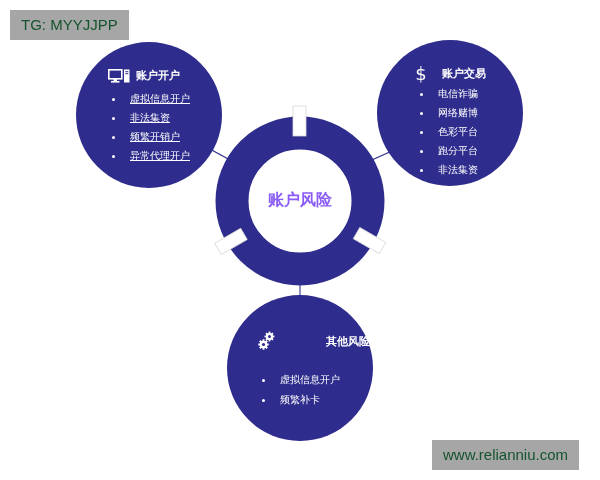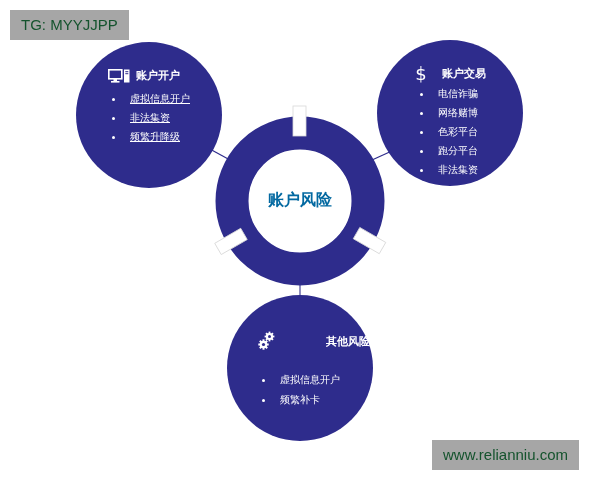--- a/index.html
+++ b/index.html
@@ -90,21 +90,21 @@
     #b-other .bubble-list li { height: 20px; line-height: 20px; }
 
     .center-label {
       position: absolute;
       left: 250px;
       top: 189px;
       width: 100px;
       text-align: center;
       font-size: 16px;
       font-weight: bold;
-      color: #0369a1;
+      color: #8b5cf6;
       line-height: 22px;
     }
   </style>
 </head>
 <body>
 
 <svg class="diagram" width="600" height="480" viewBox="0 0 600 480">
 
   <line x1="208" y1="148" x2="230" y2="160" stroke="#2e2c8c" stroke-width="1.2"></line>
   <line x1="372" y1="160" x2="394" y2="150" stroke="#2e2c8c" stroke-width="1.2"></line>
@@ -141,21 +141,22 @@
         <rect x="16" y="0.5" width="5.5" height="13" fill="#ffffff"></rect>
         <rect x="17.3" y="2.2" width="3" height="1" fill="#2e2c8c"></rect>
         <rect x="17.3" y="4.2" width="3" height="1" fill="#2e2c8c"></rect>
       </svg>
     </span>
     <span>账户开户</span>
   </div>
   <ul class="bubble-list">
     <li>虚拟信息开户</li>
     <li>非法集资</li>
-    <li>频繁升降级</li>
+    <li>频繁开销户</li>
+    <li>异常代理开户</li>
   </ul>
 </div>
 
 <div class="bubble" id="b-trade">
   <div class="bubble-title">
     <span class="icon" style="font-size:18px;font-weight:normal;width:14px;margin-right:14px;">$</span>
     <span>账户交易</span>
   </div>
   <ul class="bubble-list">
     <li>电信诈骗</li>

